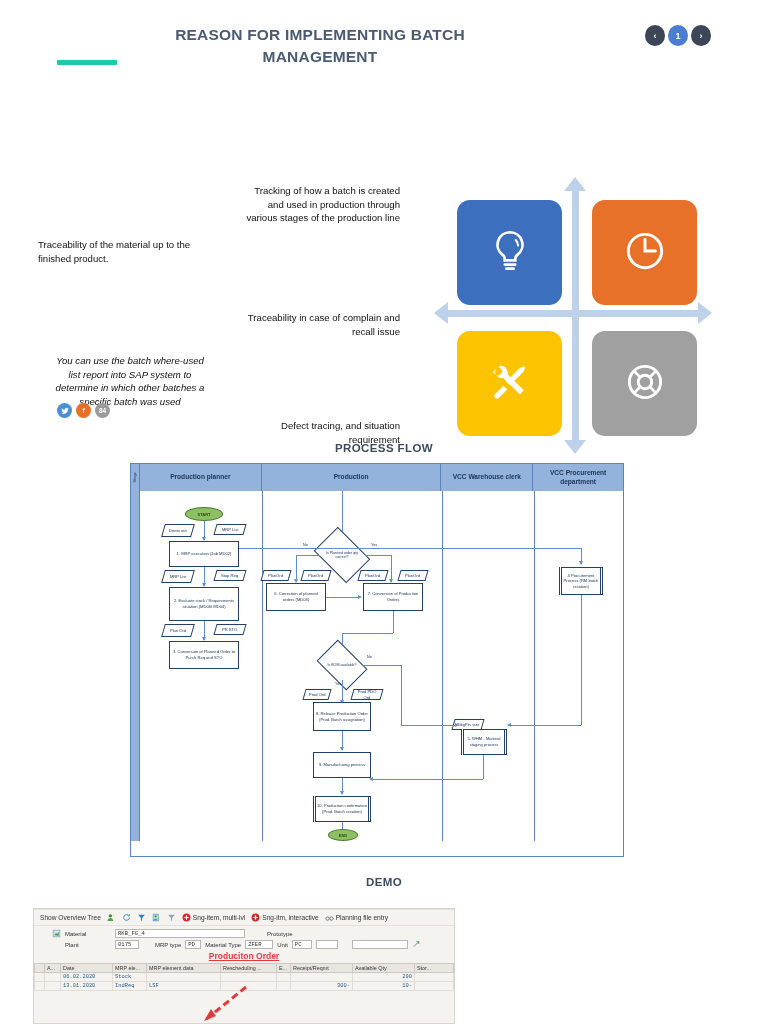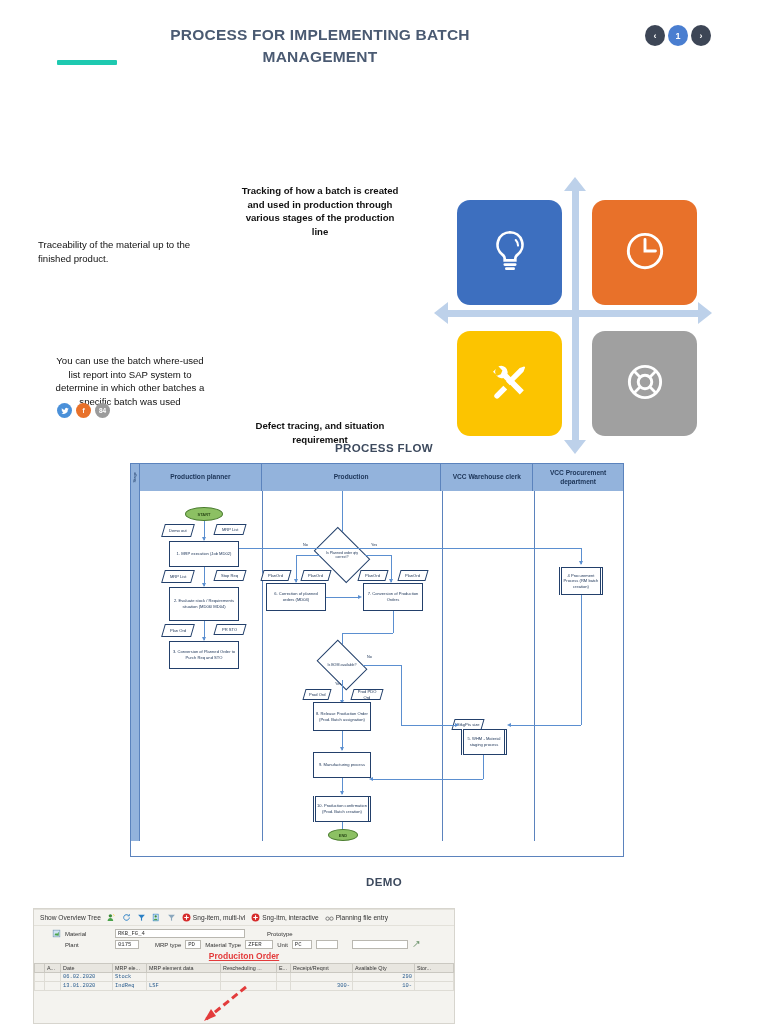--- a/index.html
+++ b/index.html
@@ -36,26 +36,26 @@
   .nav-dot.active { background: #4a7ed0; }
 
   
   .reason-section { position: relative; height: 300px; }
 
   .reason-text {
     position: absolute;
     font-size: 9.6px; color: #111111; line-height: 1.42;
   }
   .reason-text.left-col  { text-align: center; }
-  .reason-text.mid-col   { text-align: center; font-weight: bold; }
+  .reason-text.mid-col   { text-align: right; }
 
   .r1 { left: 38px;  top: 152px; width: 176px; text-align: left; }
   .r2 { left: 240px; top: 98px;  width: 160px; }
   .r3 { left: 240px; top: 225px; width: 160px; }
-  .r4 { left: 50px;  top: 268px; width: 160px; }
+  .r4 { left: 50px;  top: 268px; width: 160px; font-style: italic; }
   .r5 { left: 240px; top: 333px; width: 160px; }
 
   
   .quad-wrap { position: absolute; left: 440px; top: 95px; width: 270px; height: 275px; }
   .axis-v, .axis-h { position: absolute; background: #bdd1ea; }
   .axis-v { left: 132px; top: 8px; width: 7px; height: 258px; }
   .axis-h { left: 6px; top: 129px; width: 258px; height: 7px; }
   .arrow {
     position: absolute; width: 0; height: 0;
   }
@@ -196,31 +196,32 @@
     border: 1px solid #dedcd5; padding: 1px 2px; height: 9px; color: #2a5d8f;
     font-family: "Liberation Mono", monospace;
   }
   .num { text-align: right; }
 </style>
 </head>
 <body>
 
 <div class="slide-header">
   <div class="accent-bar"></div>
-  <div class="slide-title">PROCESS FOR IMPLEMENTING BATCH MANAGEMENT</div>
+  <div class="slide-title">REASON FOR IMPLEMENTING BATCH MANAGEMENT</div>
   <div class="nav-dots">
     <div class="nav-dot">‹</div>
     <div class="nav-dot active">1</div>
     <div class="nav-dot">›</div>
   </div>
 </div>
 
 <div class="reason-section">
   <div class="reason-text r1">Traceability of the material up to the finished product.</div>
   <div class="reason-text mid-col r2">Tracking of how a batch is created and used in production through various stages of the production line</div>
+  <div class="reason-text mid-col r3">Traceability in case of complain and recall issue</div>
   <div class="reason-text left-col r4">You can use the batch where-used list report into SAP system to determine in which other batches a specific batch was used</div>
   <div class="reason-text mid-col r5">Defect tracing, and situation requirement</div>
 
   <div class="quad-wrap">
     <div class="axis-v"></div>
     <div class="axis-h"></div>
     <div class="arrow arrow-up"></div>
     <div class="arrow arrow-down"></div>
     <div class="arrow arrow-right"></div>
     <div class="arrow arrow-left"></div>

